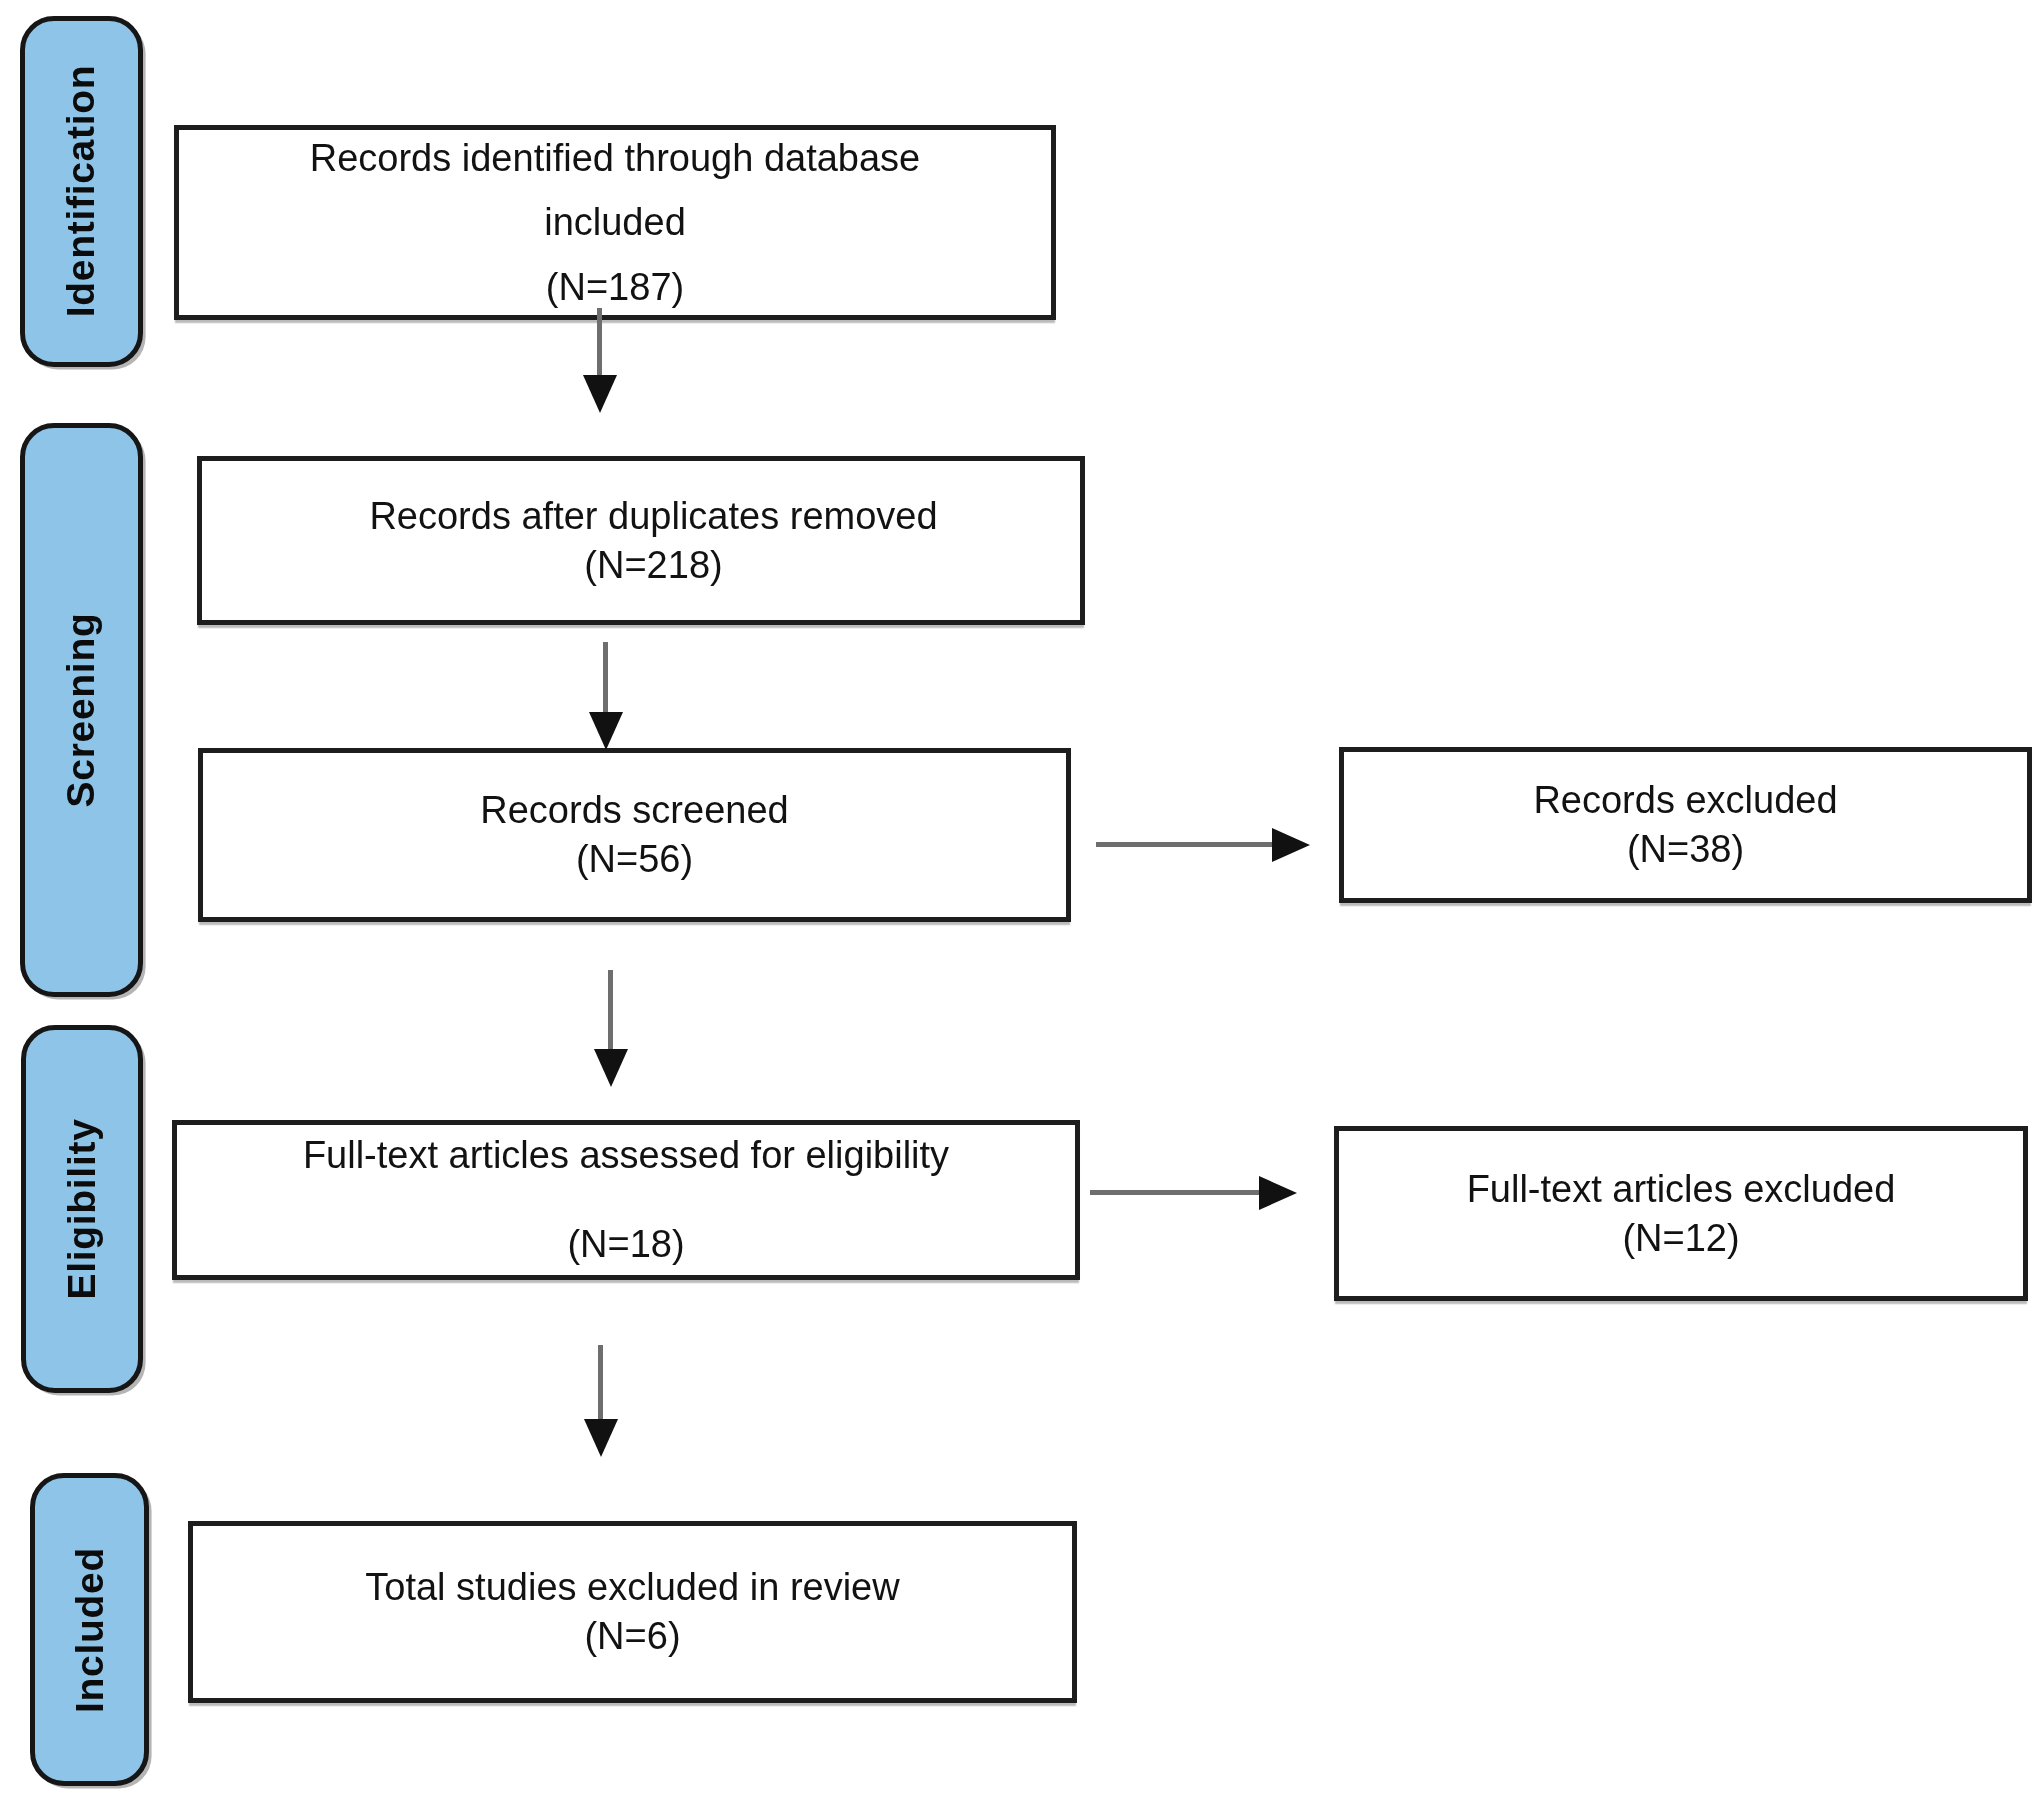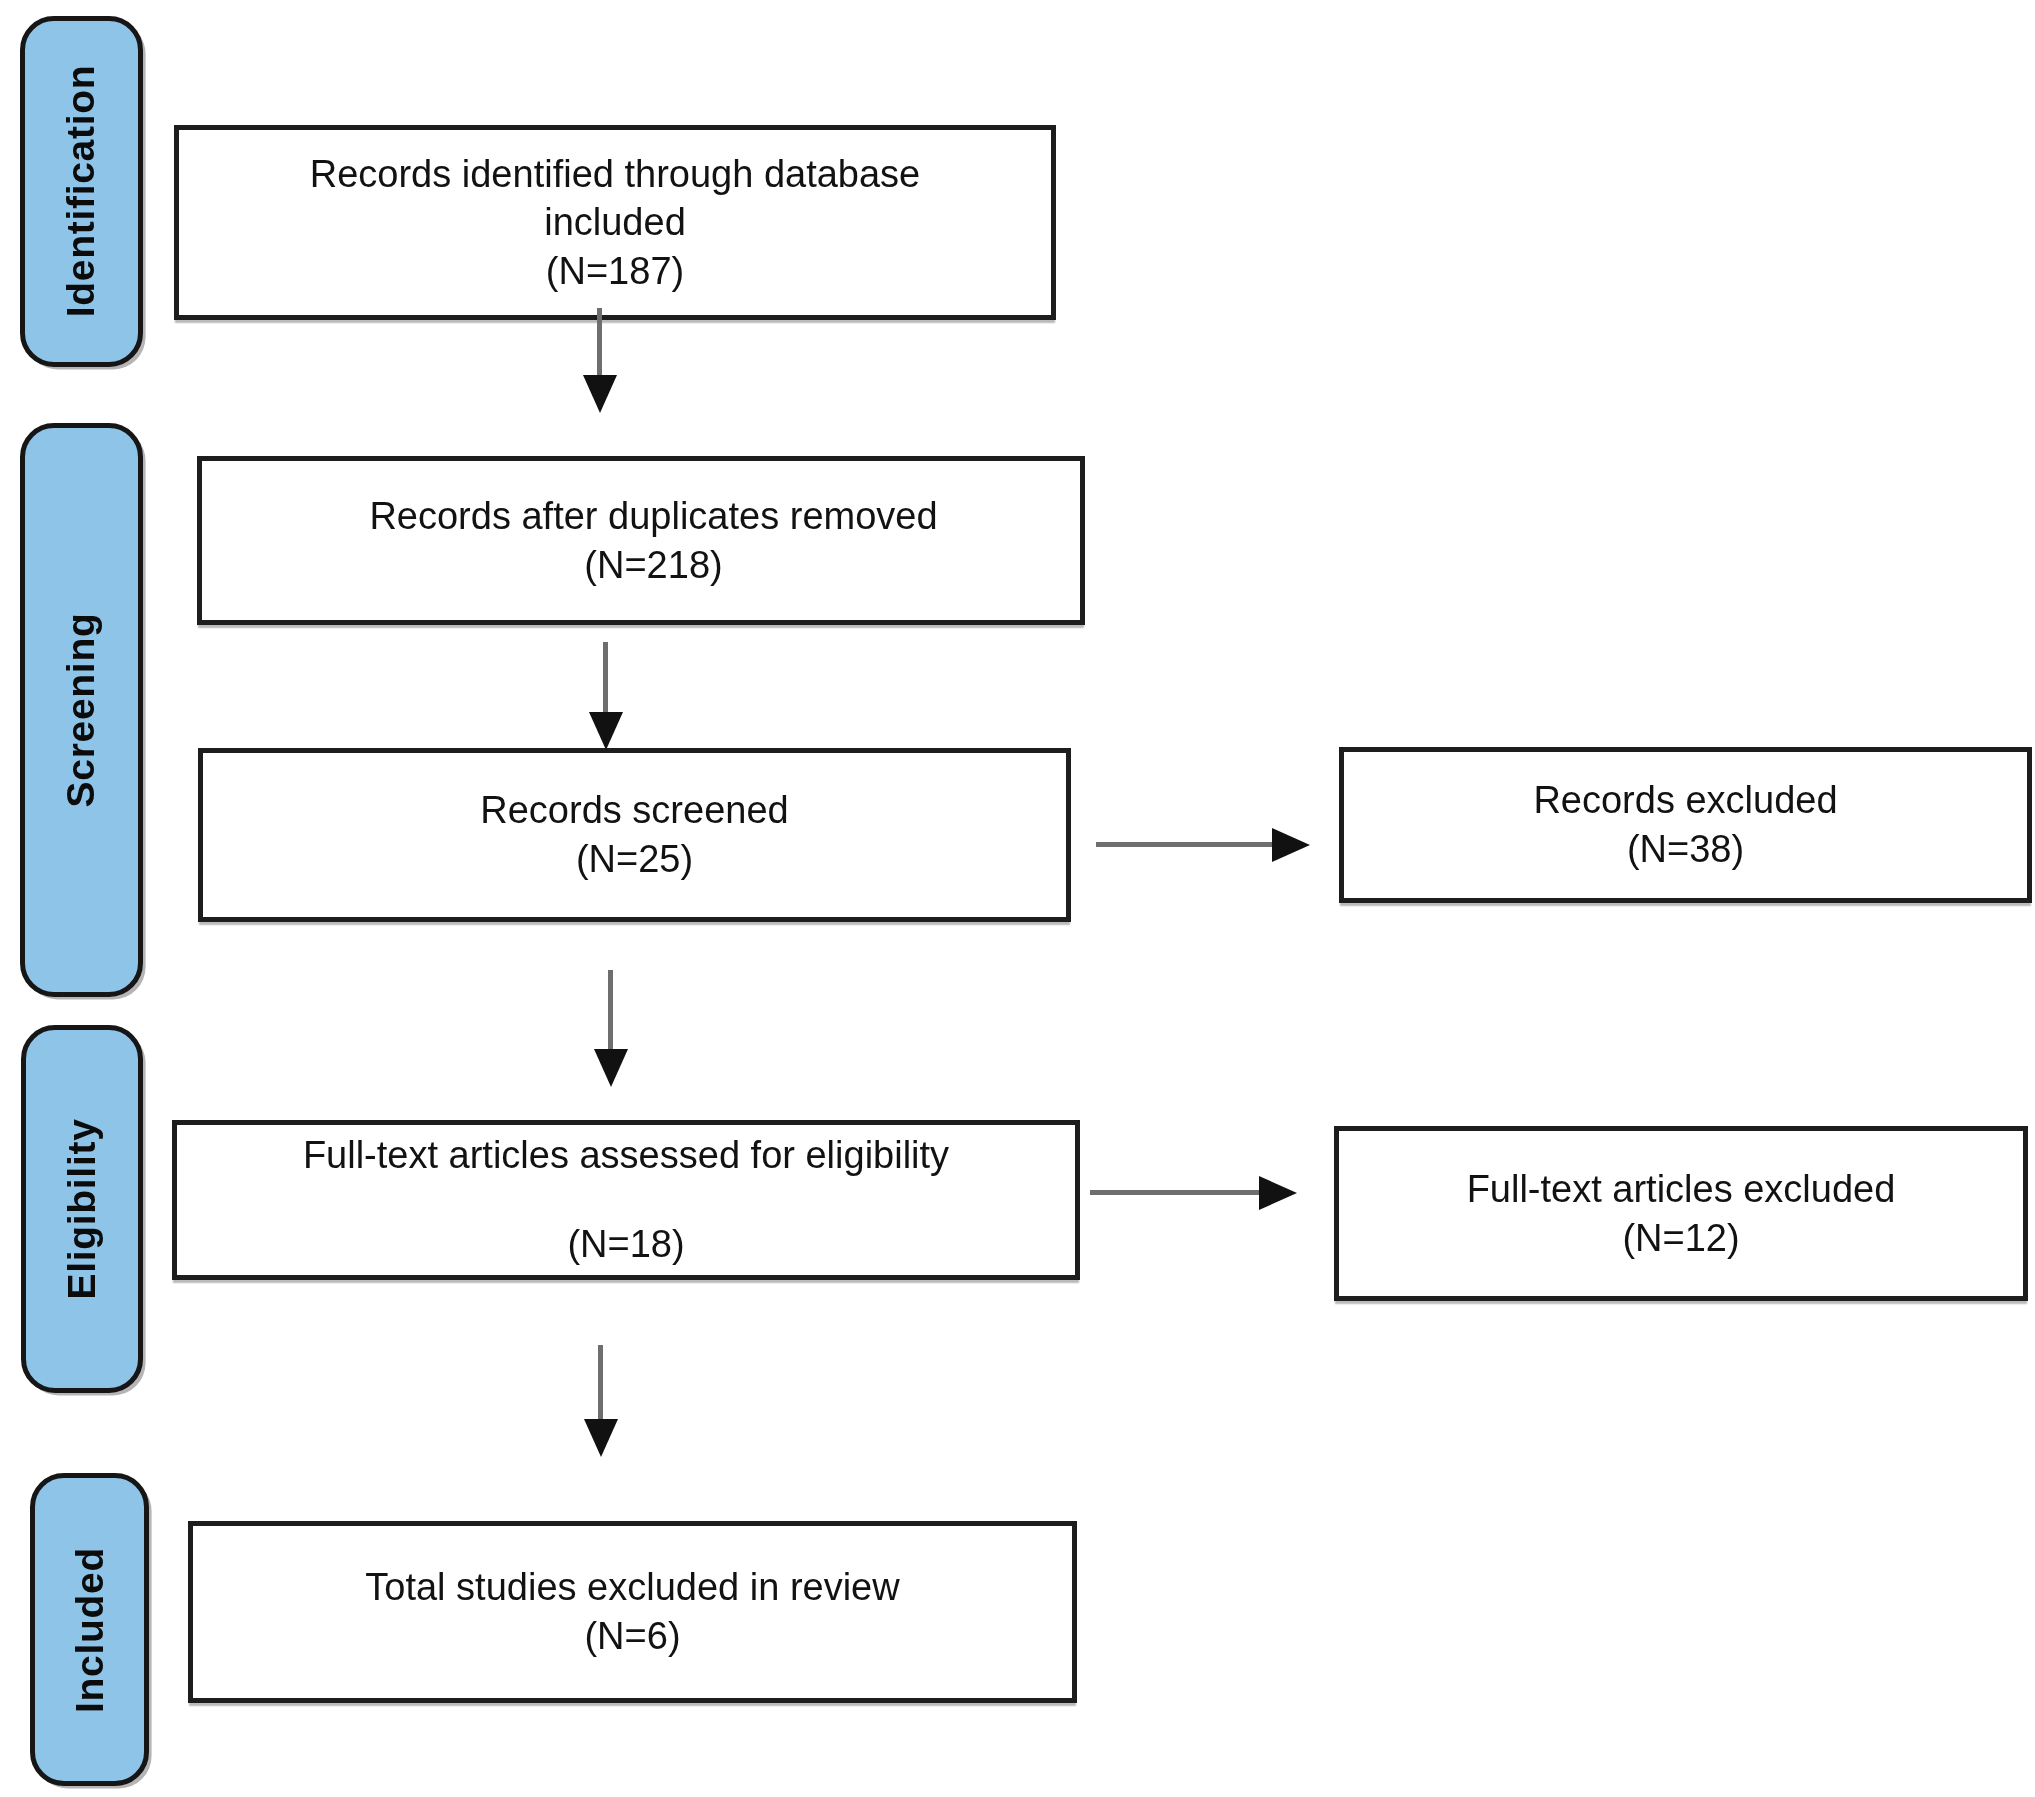--- a/index.html
+++ b/index.html
@@ -81,21 +81,21 @@
     border-bottom:17.7px solid transparent;
     border-left:38px solid var(--arrow-head,#111);
   }
 
   
   #stage-identification{left:19.7px;top:15.8px;width:113px;height:341px;}
   #stage-screening{left:19.7px;top:423px;width:113px;height:564px;}
   #stage-eligibility{left:21px;top:1025px;width:112px;height:358px;}
   #stage-included{left:30px;top:1473px;width:109px;height:303px;}
 
-  #box-identified{left:174px;top:125px;width:872px;height:185px;}
+  #box-identified{left:174px;top:125px;width:872px;height:185px;gap:16px;}
   #box-dedup{left:197px;top:456px;width:853px;height:159px;padding-left:25px;}
   #box-screened{left:198px;top:748px;width:863px;height:164px;}
   #box-fulltext{left:172px;top:1120px;width:898px;height:150px;gap:40px;}
   #box-included{left:188px;top:1521px;width:879px;height:172px;}
 
   #box-records-excluded{left:1339px;top:747px;width:683px;height:146px;}
   #box-fulltext-excluded{left:1334px;top:1126px;width:684px;height:165px;}
 
   #arrow-down-1{left:581px;top:308px;height:105px;}
   #arrow-down-2{left:587px;top:642px;height:108px;}
@@ -127,21 +127,21 @@
       <div class="tline">Records identified through database</div>
       <div class="tline">included</div>
       <div class="tline">(N=187)</div>
     </div>
   <div class="fbox" id="box-dedup">
       <div class="tline">Records after duplicates removed</div>
       <div class="tline">(N=218)</div>
     </div>
   <div class="fbox" id="box-screened">
       <div class="tline">Records screened</div>
-      <div class="tline">(N=25)</div>
+      <div class="tline">(N=56)</div>
     </div>
   <div class="fbox" id="box-fulltext">
       <div class="tline">Full-text articles assessed for eligibility</div>
       <div class="tline">(N=18)</div>
     </div>
   <div class="fbox" id="box-included">
       <div class="tline">Total studies excluded in review</div>
       <div class="tline">(N=6)</div>
     </div>
 

